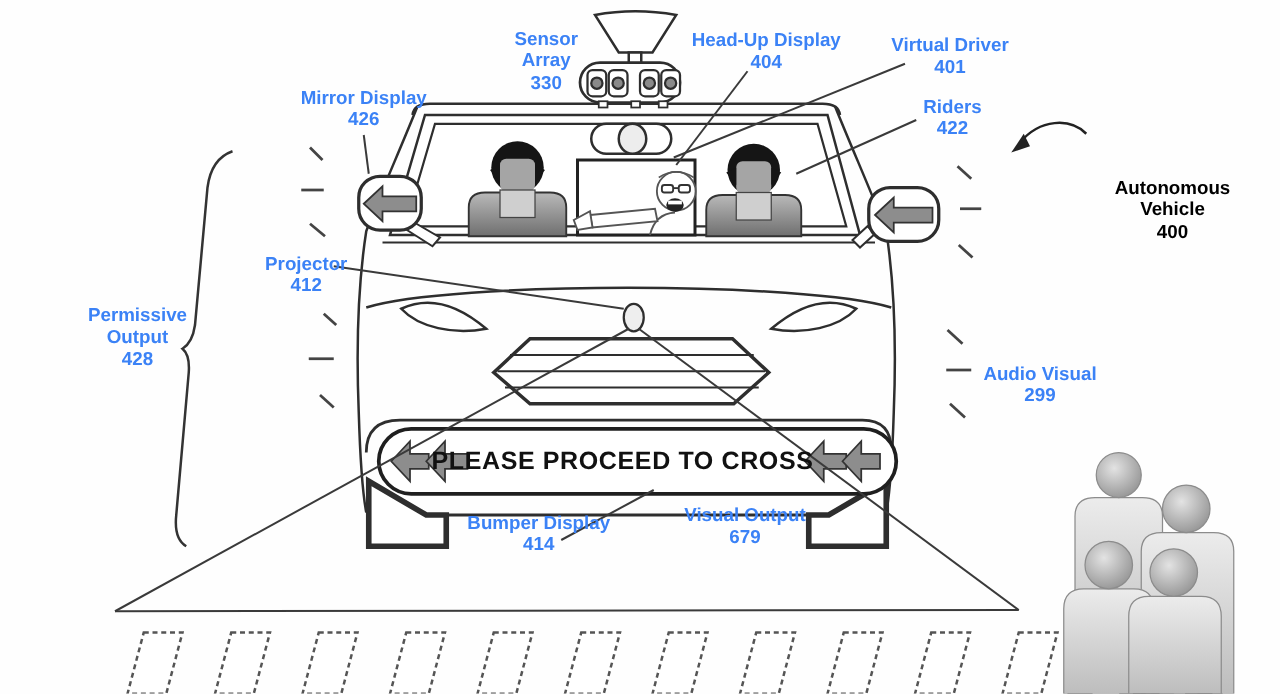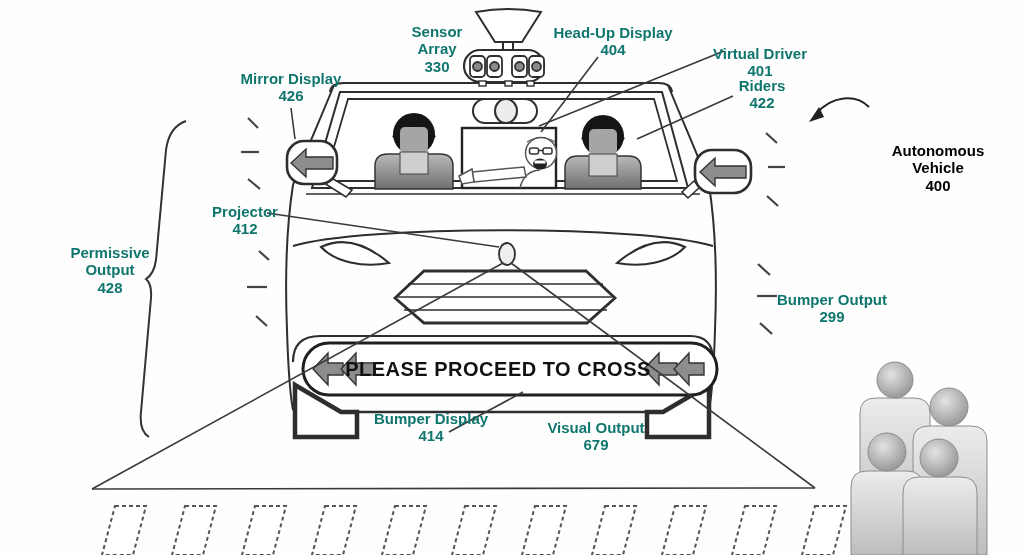--- a/index.html
+++ b/index.html
@@ -1,20 +1,20 @@
 <!DOCTYPE html>
 <html><head>
 <meta charset="utf-8">
 <style>
   html,body{margin:0;padding:0;background:#fff;}
   #stage{position:relative;width:1024px;height:555px;overflow:hidden;background:#fefefe;
          font-family:"Liberation Sans",sans-serif;}
   #diagram-svg{position:absolute;left:0;top:0;}
   .lbl{position:absolute;transform:translateX(-50%);text-align:center;
-       font:600 15px/1.16 "Liberation Sans",sans-serif;color:#0f766e;}
+       font:600 15px/1.16 "Liberation Sans",sans-serif;color:#3b82f6;}
   .lbl .t,.lbl .n{display:block;}
   .lbl.bold{font-weight:700;color:#000;margin-left:48px;}
   #bumper-message{position:absolute;transform:translateX(-50%);white-space:nowrap;
        font:700 20px/1 "Liberation Sans",sans-serif;color:#111;letter-spacing:.5px;}
 </style>
 </head>
 <body>
 
 <div id="stage">
 
@@ -223,21 +223,21 @@
 </svg>
 
 <div class="lbl" style="left:437px;top:23px;width:64px">
   <span class="t">Sensor Array</span>
   <span class="n">330</span>
 </div>
 <div class="lbl" style="left:613px;top:24px;width:150px">
   <span class="t">Head-Up Display</span>
   <span class="n">404</span>
 </div>
-<div class="lbl" style="left:760px;top:45px;width:120px">
+<div class="lbl" style="left:760px;top:28px;width:120px">
   <span class="t">Virtual Driver</span>
   <span class="n">401</span>
 </div>
 <div class="lbl" style="left:762px;top:77px;width:80px">
   <span class="t">Riders</span>
   <span class="n">422</span>
 </div>
 <div class="lbl" style="left:291px;top:70px;width:130px">
   <span class="t">Mirror Display</span>
   <span class="n">426</span>
@@ -248,27 +248,27 @@
 </div>
 <div class="lbl" style="left:110px;top:244px;width:90px">
   <span class="t">Permissive Output</span>
   <span class="n">428</span>
 </div>
 <div class="lbl" style="left:245px;top:203px;width:90px">
   <span class="t">Projector</span>
   <span class="n">412</span>
 </div>
 <div class="lbl" style="left:832px;top:291px;width:110px">
-  <span class="t">Bumper Output</span>
+  <span class="t">Audio Visual</span>
   <span class="n">299</span>
 </div>
 <div class="lbl" style="left:431px;top:410px;width:130px">
   <span class="t">Bumper Display</span>
   <span class="n">414</span>
 </div>
-<div class="lbl" style="left:596px;top:419px;width:110px">
+<div class="lbl" style="left:596px;top:404px;width:110px">
   <span class="t">Visual Output</span>
   <span class="n">679</span>
 </div>
 
 <div id="bumper-message" style="left:498px;top:359px">PLEASE PROCEED TO CROSS</div>
 
 </div>
 
 </body></html>

